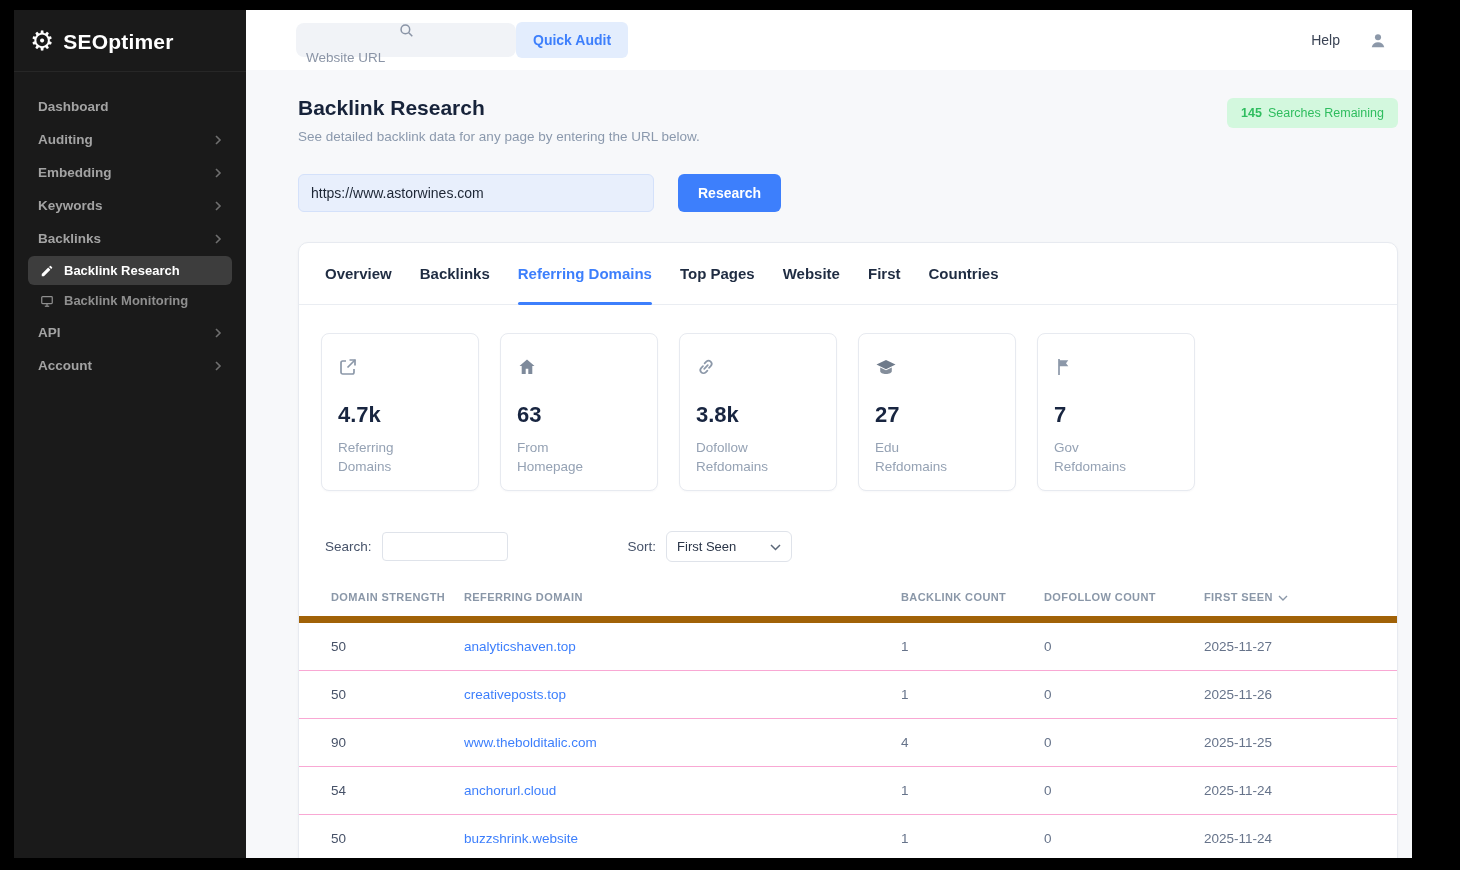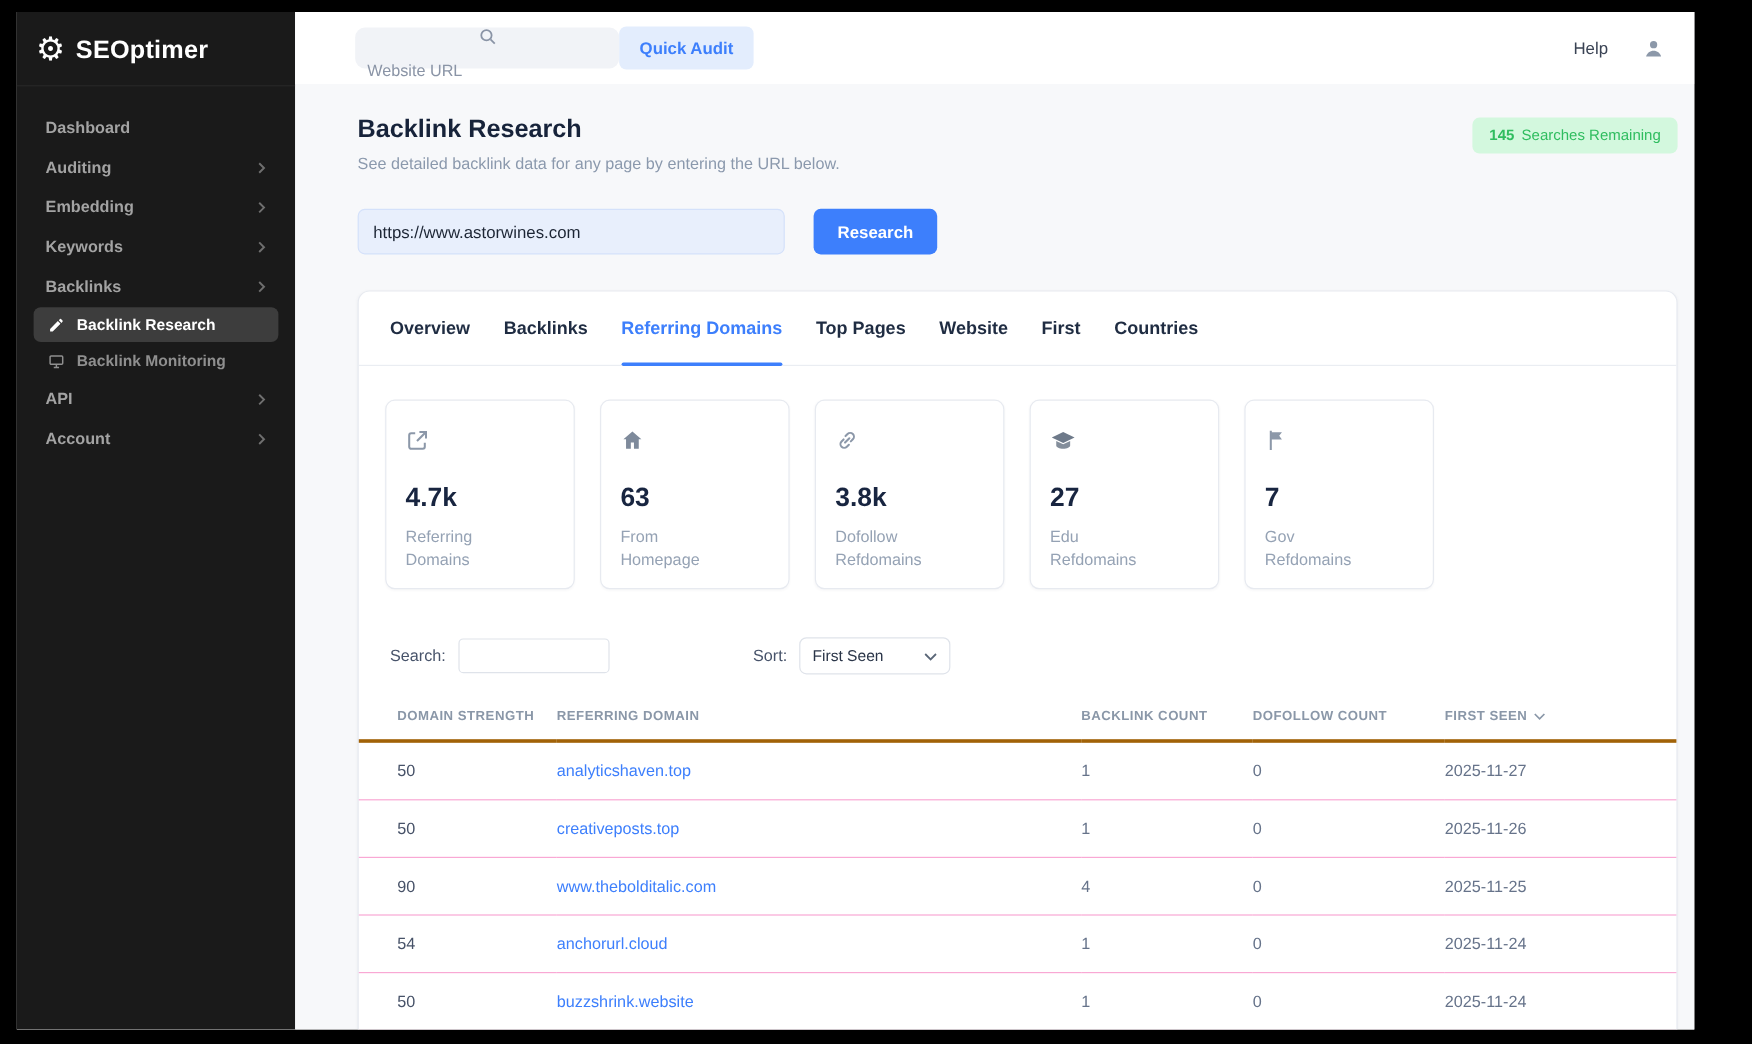--- a/index.html
+++ b/index.html
@@ -63,21 +63,21 @@
   .stat-value { margin-top:24px; font-size:22px; font-weight:700; color:#182540; }
   .stat-label { margin-top:10px; font-size:13.5px; color:#95a2b4; line-height:19px; }
 
   .controls { display:flex; align-items:center; margin-top:40px; padding:0 26px; }
   .ctl-label { font-size:13.5px; color:#47536a; font-weight:500; }
   .ctl-search-input { width:126px; height:29px; border:1px solid #dfe3ea; border-radius:4px; margin-left:10px; outline:none; padding:0 8px; font-size:13px; font-family:"Liberation Sans",sans-serif; color:#2a3548; }
   .sort-group { margin-left:120px; display:flex; align-items:center; }
   .sort-select { margin-left:10px; width:126px; height:31px; border:1px solid #dfe3ea; border-radius:6px; background:#fff; display:flex; align-items:center; justify-content:space-between; padding:0 10px; font-size:13px; color:#2a3548; cursor:pointer; }
 
   table.ref-table { width:100%; border-collapse:collapse; table-layout:fixed; margin-top:16px; }
-  .ref-table th { text-align:left; font-size:11px; font-weight:700; letter-spacing:0.4px; color:#8a97a8; padding:13px 8px 13px 0; border-bottom:3px solid #a16207; text-transform:uppercase; }
+  .ref-table th { text-align:left; font-size:11px; font-weight:700; letter-spacing:0.4px; color:#8a97a8; padding:13px 8px 13px 0; border-bottom:7px solid #a16207; text-transform:uppercase; }
   .ref-table th:first-child, .ref-table td:first-child { padding-left:32px; }
   .ref-table td { padding:16px 8px 16px 0; font-size:13.5px; border-bottom:1px solid #f9a8d4; }
   .td-strength { color:#475268; font-weight:500; }
   .td-domain a { color:#3d7ffc; text-decoration:none; cursor:pointer; }
   .td-count { color:#66738a; }
   .td-date { color:#66738a; }
   .th-sort { display:inline-flex; align-items:center; gap:5px; cursor:pointer; }
 </style>
 </head>
 <body>

